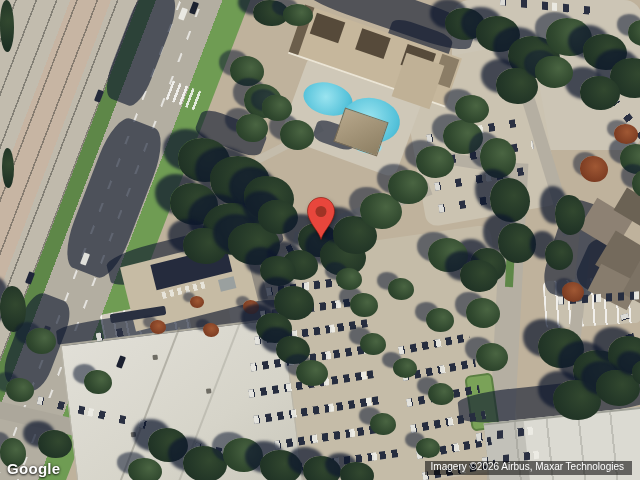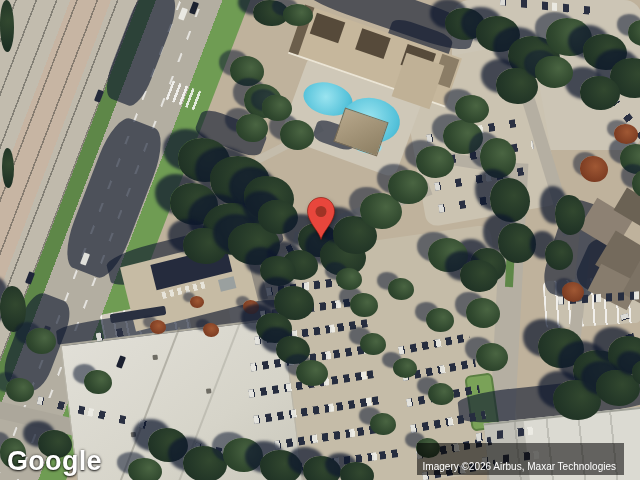--- a/index.html
+++ b/index.html
@@ -72,24 +72,24 @@
     background:#dbdad2;border-top:2px solid #9fa097;}
   .b-br .stripes{position:absolute;inset:0;
     background:repeating-linear-gradient(90deg,transparent 0 30px,rgba(140,140,132,.35) 30px 32px);}
   .b-br .wing{position:absolute;left:0;top:0;width:40px;height:100%;background:rgba(120,120,112,.25);}
   .roof{background:#8d8173;}
   .stripes-lot{background:repeating-linear-gradient(90deg,rgba(255,255,255,.75) 0 2px,transparent 2px 12px);}
   
   .pin{left:305px;top:196px;width:32px;height:46px;z-index:40;
     filter:drop-shadow(1px 2px 2px rgba(0,0,0,.35));}
   .glogo{left:7px;bottom:3px;z-index:50;color:var(--watermark-text,#fff);
-    font-size:27px;font-weight:600;letter-spacing:.3px;
+    font-size:15px;font-weight:600;letter-spacing:.3px;
     text-shadow:0 1px 2px rgba(0,0,0,.8),0 0 3px rgba(0,0,0,.55);}
-  .attr{right:16px;bottom:5px;z-index:50;background:var(--attr-bg,rgba(0,0,0,.55));
-    color:var(--attr-text,#fff);font-size:10px;line-height:12px;padding:18px 8px 2px 6px;
+  .attr{right:8px;bottom:5px;z-index:50;background:var(--attr-bg,rgba(0,0,0,.55));
+    color:var(--attr-text,#fff);font-size:10px;line-height:12px;padding:0 8px 2px 6px;
     white-space:nowrap;}
 </style>
 </head>
 <body>
 
 <div class="canvas">
 
   <div class="f hwy">
     <div class="hwy-seams"></div>
     <div class="hwy-dash" style="right:44px"></div>

